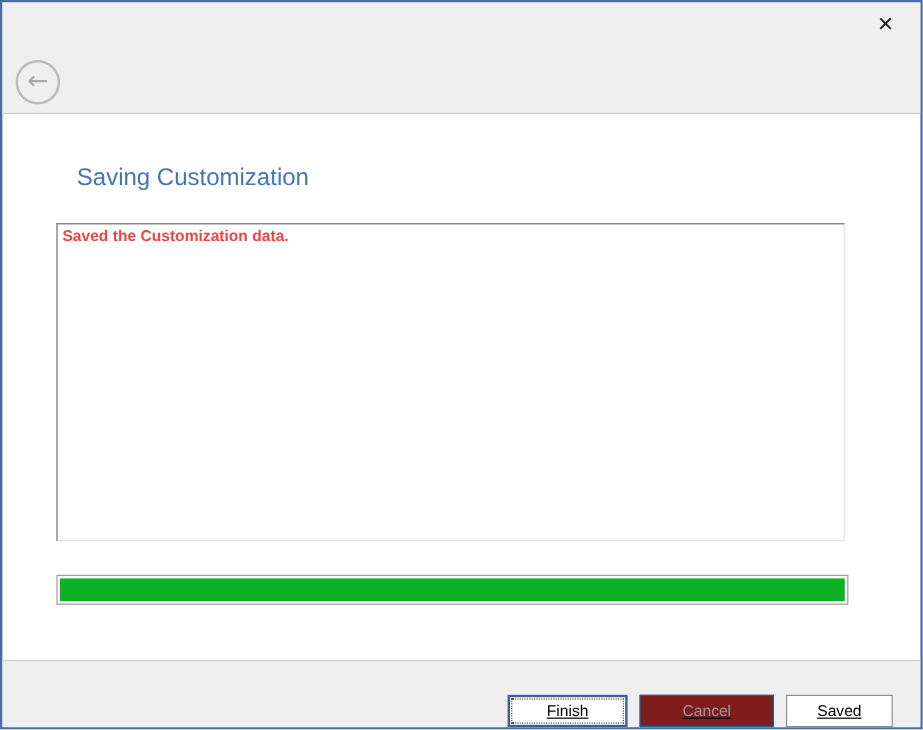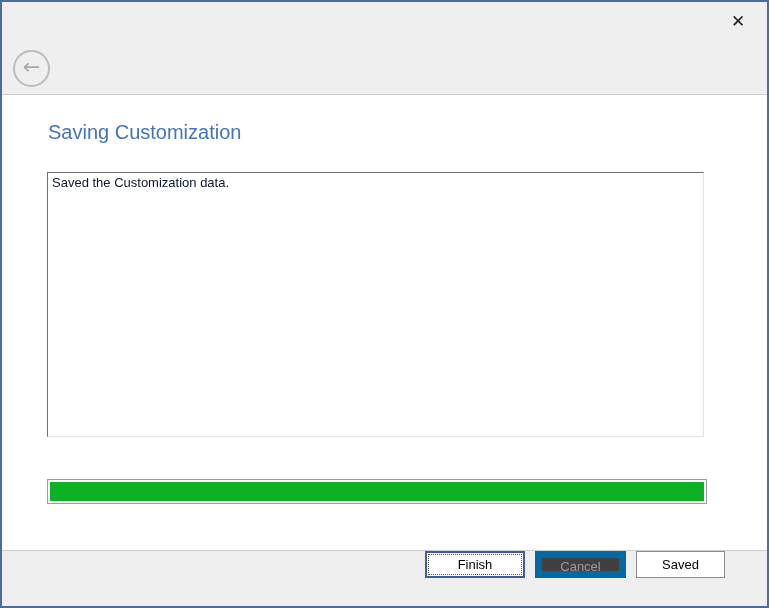--- a/index.html
+++ b/index.html
@@ -51,36 +51,37 @@
     display: flex; align-items: center; justify-content: center;
     cursor: default; padding: 0;
   }
   .close-glyph {
     color: #1f1f1f; font-size: 17px; line-height: 1;
     font-family: "DejaVu Sans", sans-serif;
   }
   
   .page-heading {
     position: absolute; left: 46px; top: 119px;
-    margin: 0;
+    margin: 16px;
     font-size: 20px; font-weight: 400;
     color: #4674b8;
   }
   .logbox {
-    position: absolute; left: 45px; top: 170px;
+    position: absolute; left: 45px; top: 184px;
     width: 657px; height: 265px;
     box-sizing: border-box;
     background: #ffffff;
     border-top: 1px solid #6e6e6e;
     border-left: 1px solid #6e6e6e;
     border-bottom: 1px solid #e3e3e3;
     border-right: 1px solid #e3e3e3;
     padding: 2px 4px;
-    font-size: 13px; color: #0f172a;
+    font-size: 13px; color: #ef4444;
     overflow: auto;
+    font-weight: bold;
   }
   .log-line { white-space: nowrap; }
   .progress {
     position: absolute; left: 45px; top: 477px;
     width: 660px; height: 25px;
     box-sizing: border-box;
     border: 1px solid #9c9ca4;
     background: #ffffff;
     padding: 2px;
   }
@@ -88,23 +89,24 @@
     height: 100%; width: 100%;
     background: #0db224;
   }
   
   .footer {
     position: absolute; left: 0; bottom: 0;
     width: 765px; height: 56px;
     box-sizing: border-box;
     background: #efefef;
     border-top: 1px solid #cfcfcf;
-    display: flex; align-items: flex-start; justify-content: flex-end;
+    display: flex; align-items: flex-end; justify-content: flex-end;
     gap: 10px;
-    padding-right: 42px;
+    padding-right: 23px;
+    text-decoration: underline;
   }
   .btn {
     height: 27px;
     font-size: 13px;
     font-family: "Liberation Sans", sans-serif;
     box-sizing: border-box;
     cursor: default;
   }
   .btn-finish {
     width: 100px;
@@ -113,23 +115,23 @@
     color: #000000;
     position: relative;
   }
   .btn-finish::after {
     content: "";
     position: absolute; inset: 1px;
     border: 1px dotted #555555;
     pointer-events: none;
   }
   .btn-cancel {
-    width: 91px;
-    background: #404040;
-    border: 7px solid #0369a1;
+    width: 112px;
+    background: #7f1d1d;
+    border: 1px solid #0369a1;
     color: #9a9a9a;
   }
   .btn-help {
     width: 89px;
     background: #ffffff;
     border: 1px solid #8c8c8c;
     color: #000000;
   }
 </style>
 </head>

